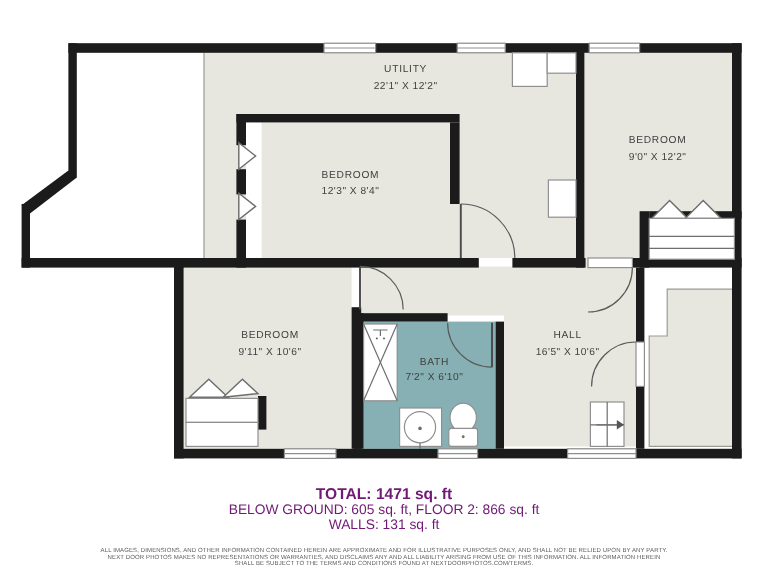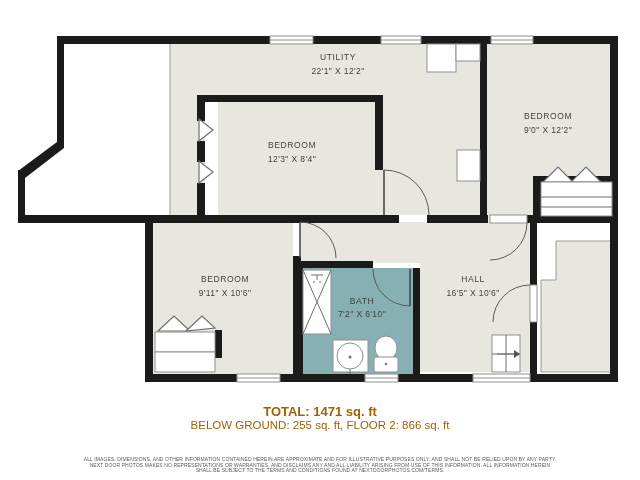--- a/index.html
+++ b/index.html
@@ -13,21 +13,21 @@
   .wall{fill:#1b1b1b;}
   .win{fill:#ffffff;stroke:#8f8f8f;stroke-width:1;}
   .winline{stroke:#8f8f8f;stroke-width:1;}
   .arc{fill:none;stroke:#5a5a5a;stroke-width:1;}
   .leaf{stroke:#4a4a4a;stroke-width:1.6;}
   .obj{fill:#ffffff;stroke:#8f8f8f;stroke-width:1;}
   .chev{fill:#ffffff;stroke:#6e6e6e;stroke-width:1.2;}
   .thin{stroke:#9a9a96;stroke-width:1;fill:none;}
   .fixline{stroke:#6e6e6e;stroke-width:1;fill:none;}
   #summary{
-    position:absolute;left:0;top:404px;width:640px;text-align:center;color:#a16207;
+    position:absolute;left:0;top:404px;width:640px;text-align:center;color:#701a75;
   }
   #summary .total{font-size:13px;font-weight:bold;line-height:15px;}
   #summary .row{font-size:11.5px;line-height:13px;}
   #disclaimer{
     position:absolute;left:0;top:457px;width:640px;text-align:center;
     font-size:5px;line-height:5.5px;color:#5a5a5a;letter-spacing:.1px;
   }
 </style>
 </head>
 <body>
@@ -213,20 +213,21 @@
     <text class="room-label" x="362" y="304">BATH</text>
     <text class="room-dims" x="362" y="317">7'2" X 6'10"</text>
 
     <text class="room-label" x="473" y="282">HALL</text>
     <text class="room-dims" x="473" y="296">16'5" X 10'6"</text>
   </g>
 </svg>
 
 <div id="summary">
   <div class="total">TOTAL: 1471 sq. ft</div>
-  <div class="row">BELOW GROUND: 255 sq. ft, FLOOR 2: 866 sq. ft</div>
+  <div class="row">BELOW GROUND: 605 sq. ft, FLOOR 2: 866 sq. ft</div>
+  <div class="row">WALLS: 131 sq. ft</div>
 </div>
 
 <div id="disclaimer">
   <div>ALL IMAGES, DIMENSIONS, AND OTHER INFORMATION CONTAINED HEREIN ARE APPROXIMATE AND FOR ILLUSTRATIVE PURPOSES ONLY, AND SHALL NOT BE RELIED UPON BY ANY PARTY.</div>
   <div>NEXT DOOR PHOTOS MAKES NO REPRESENTATIONS OR WARRANTIES, AND DISCLAIMS ANY AND ALL LIABILITY ARISING FROM USE OF THIS INFORMATION. ALL INFORMATION HEREIN</div>
   <div>SHALL BE SUBJECT TO THE TERMS AND CONDITIONS FOUND AT NEXTDOORPHOTOS.COM/TERMS.</div>
 </div>
 
 </body></html>

